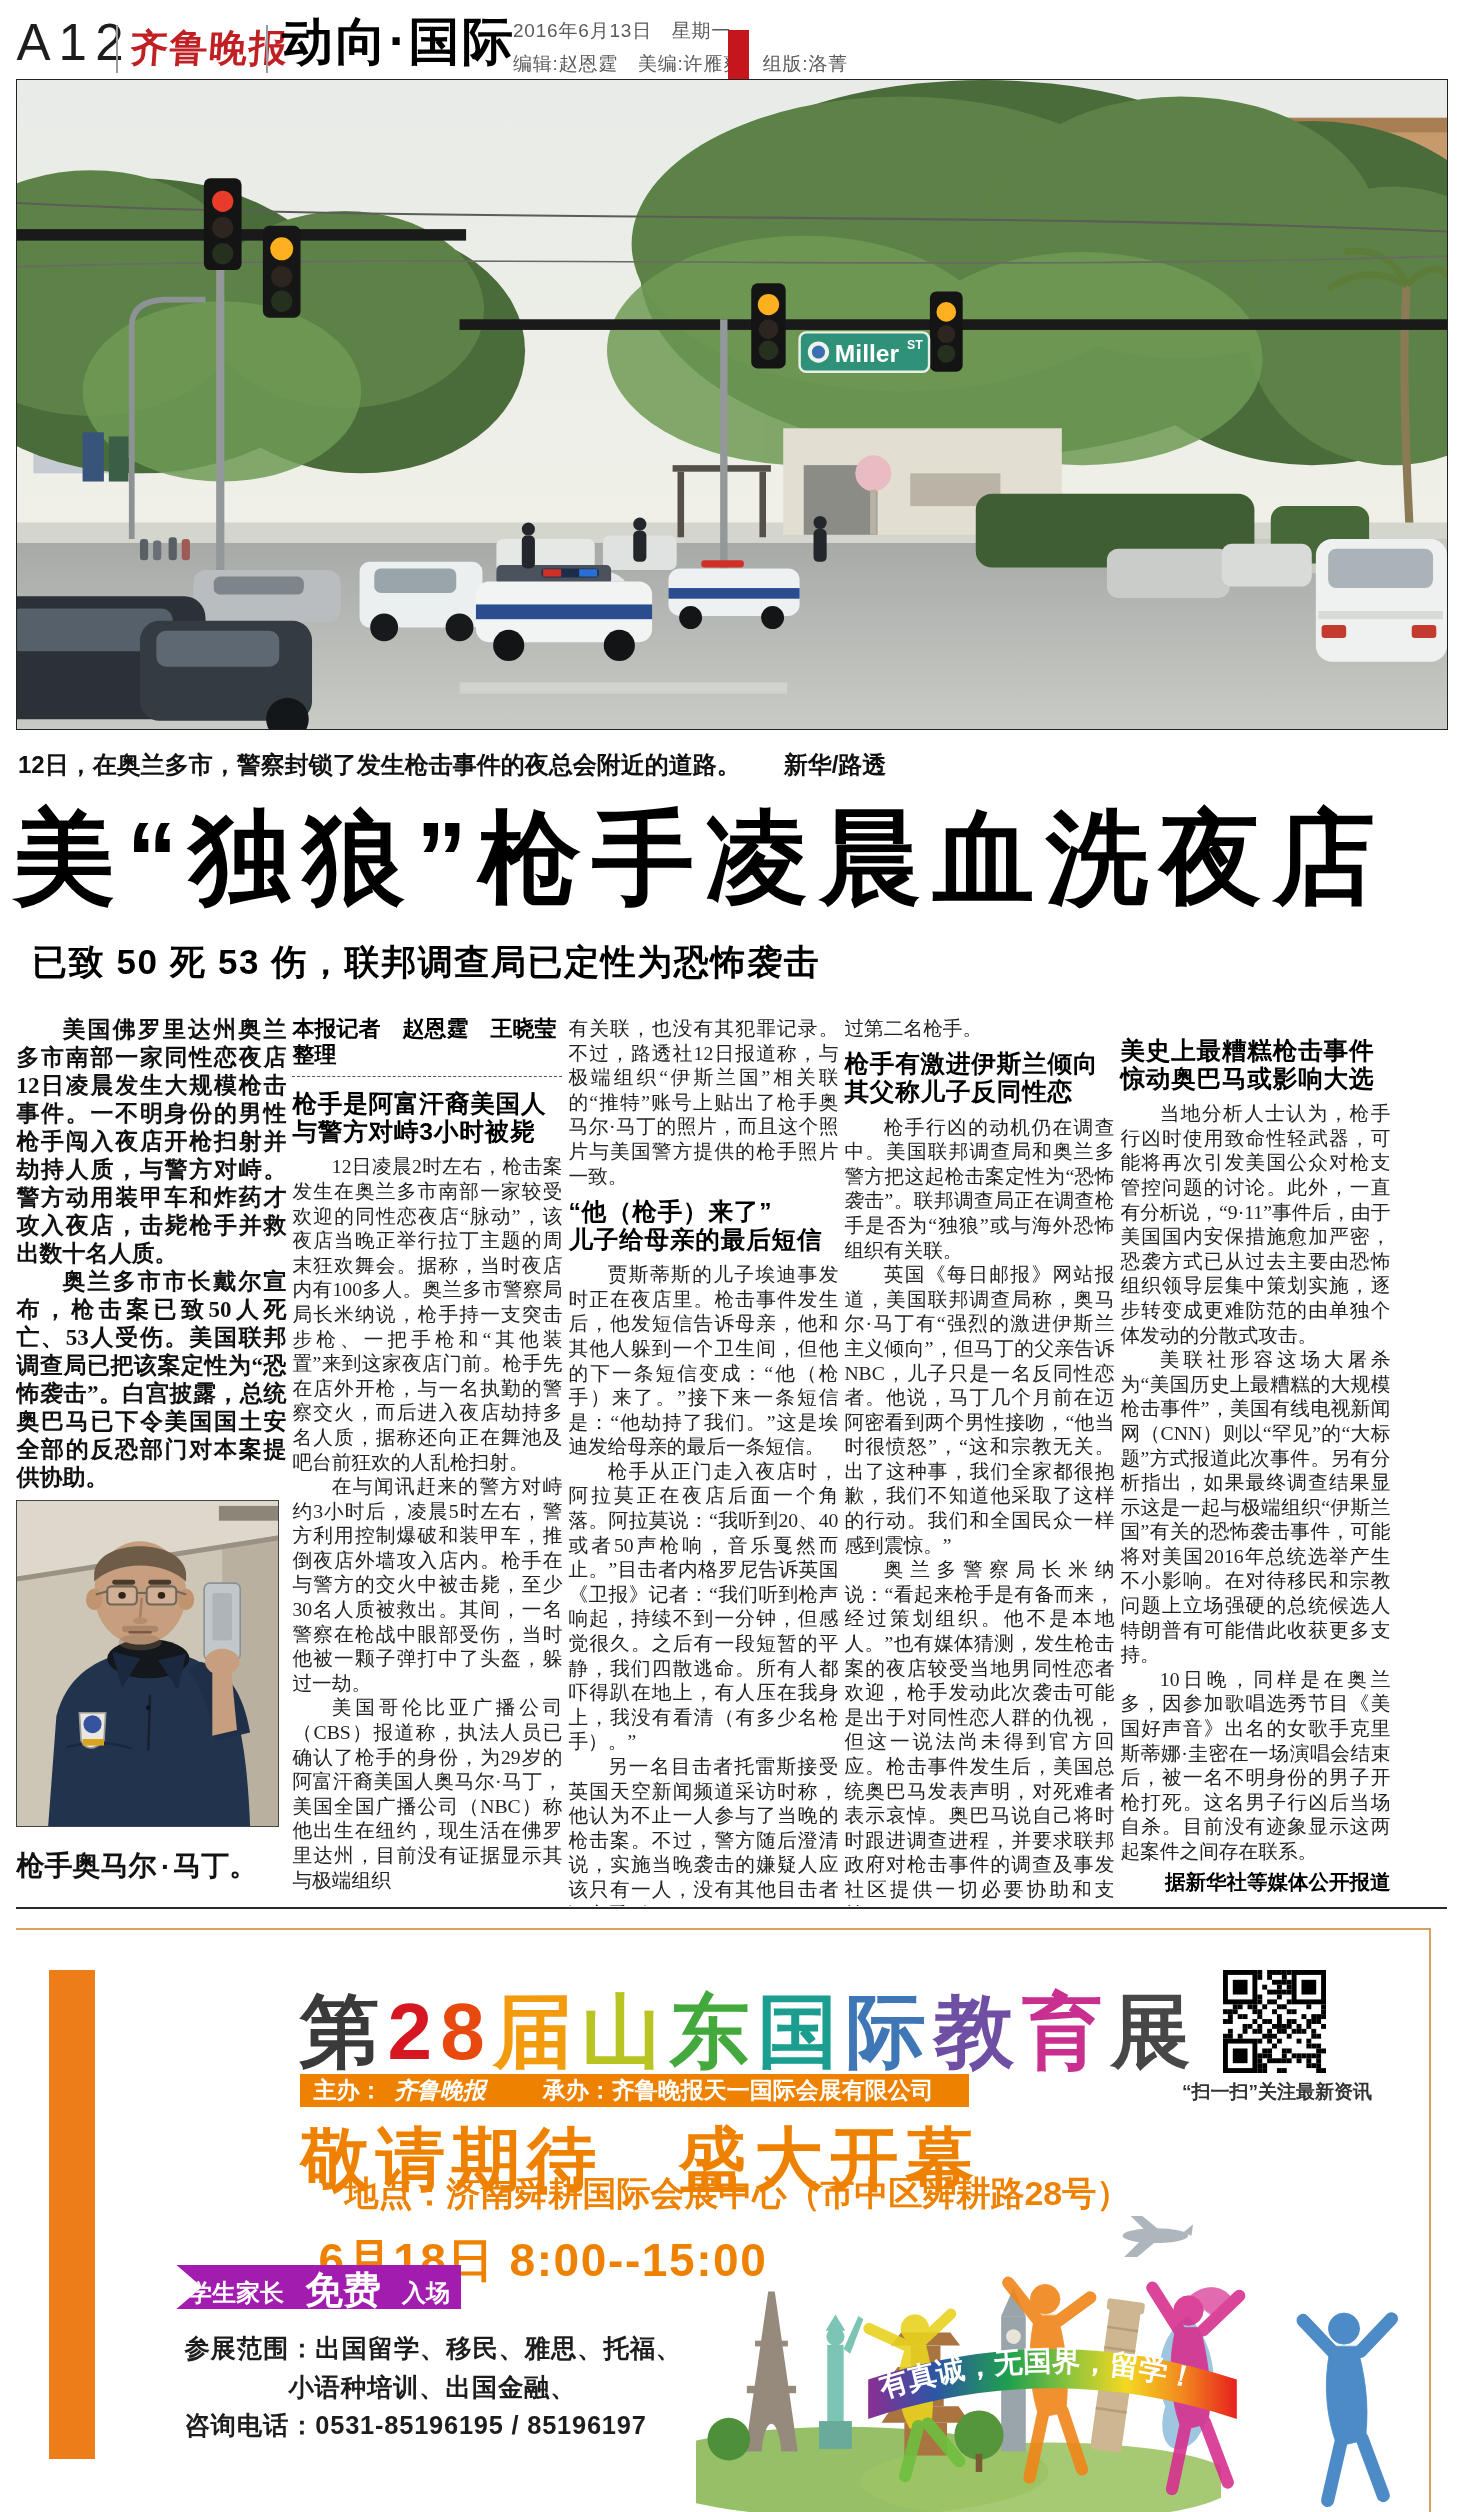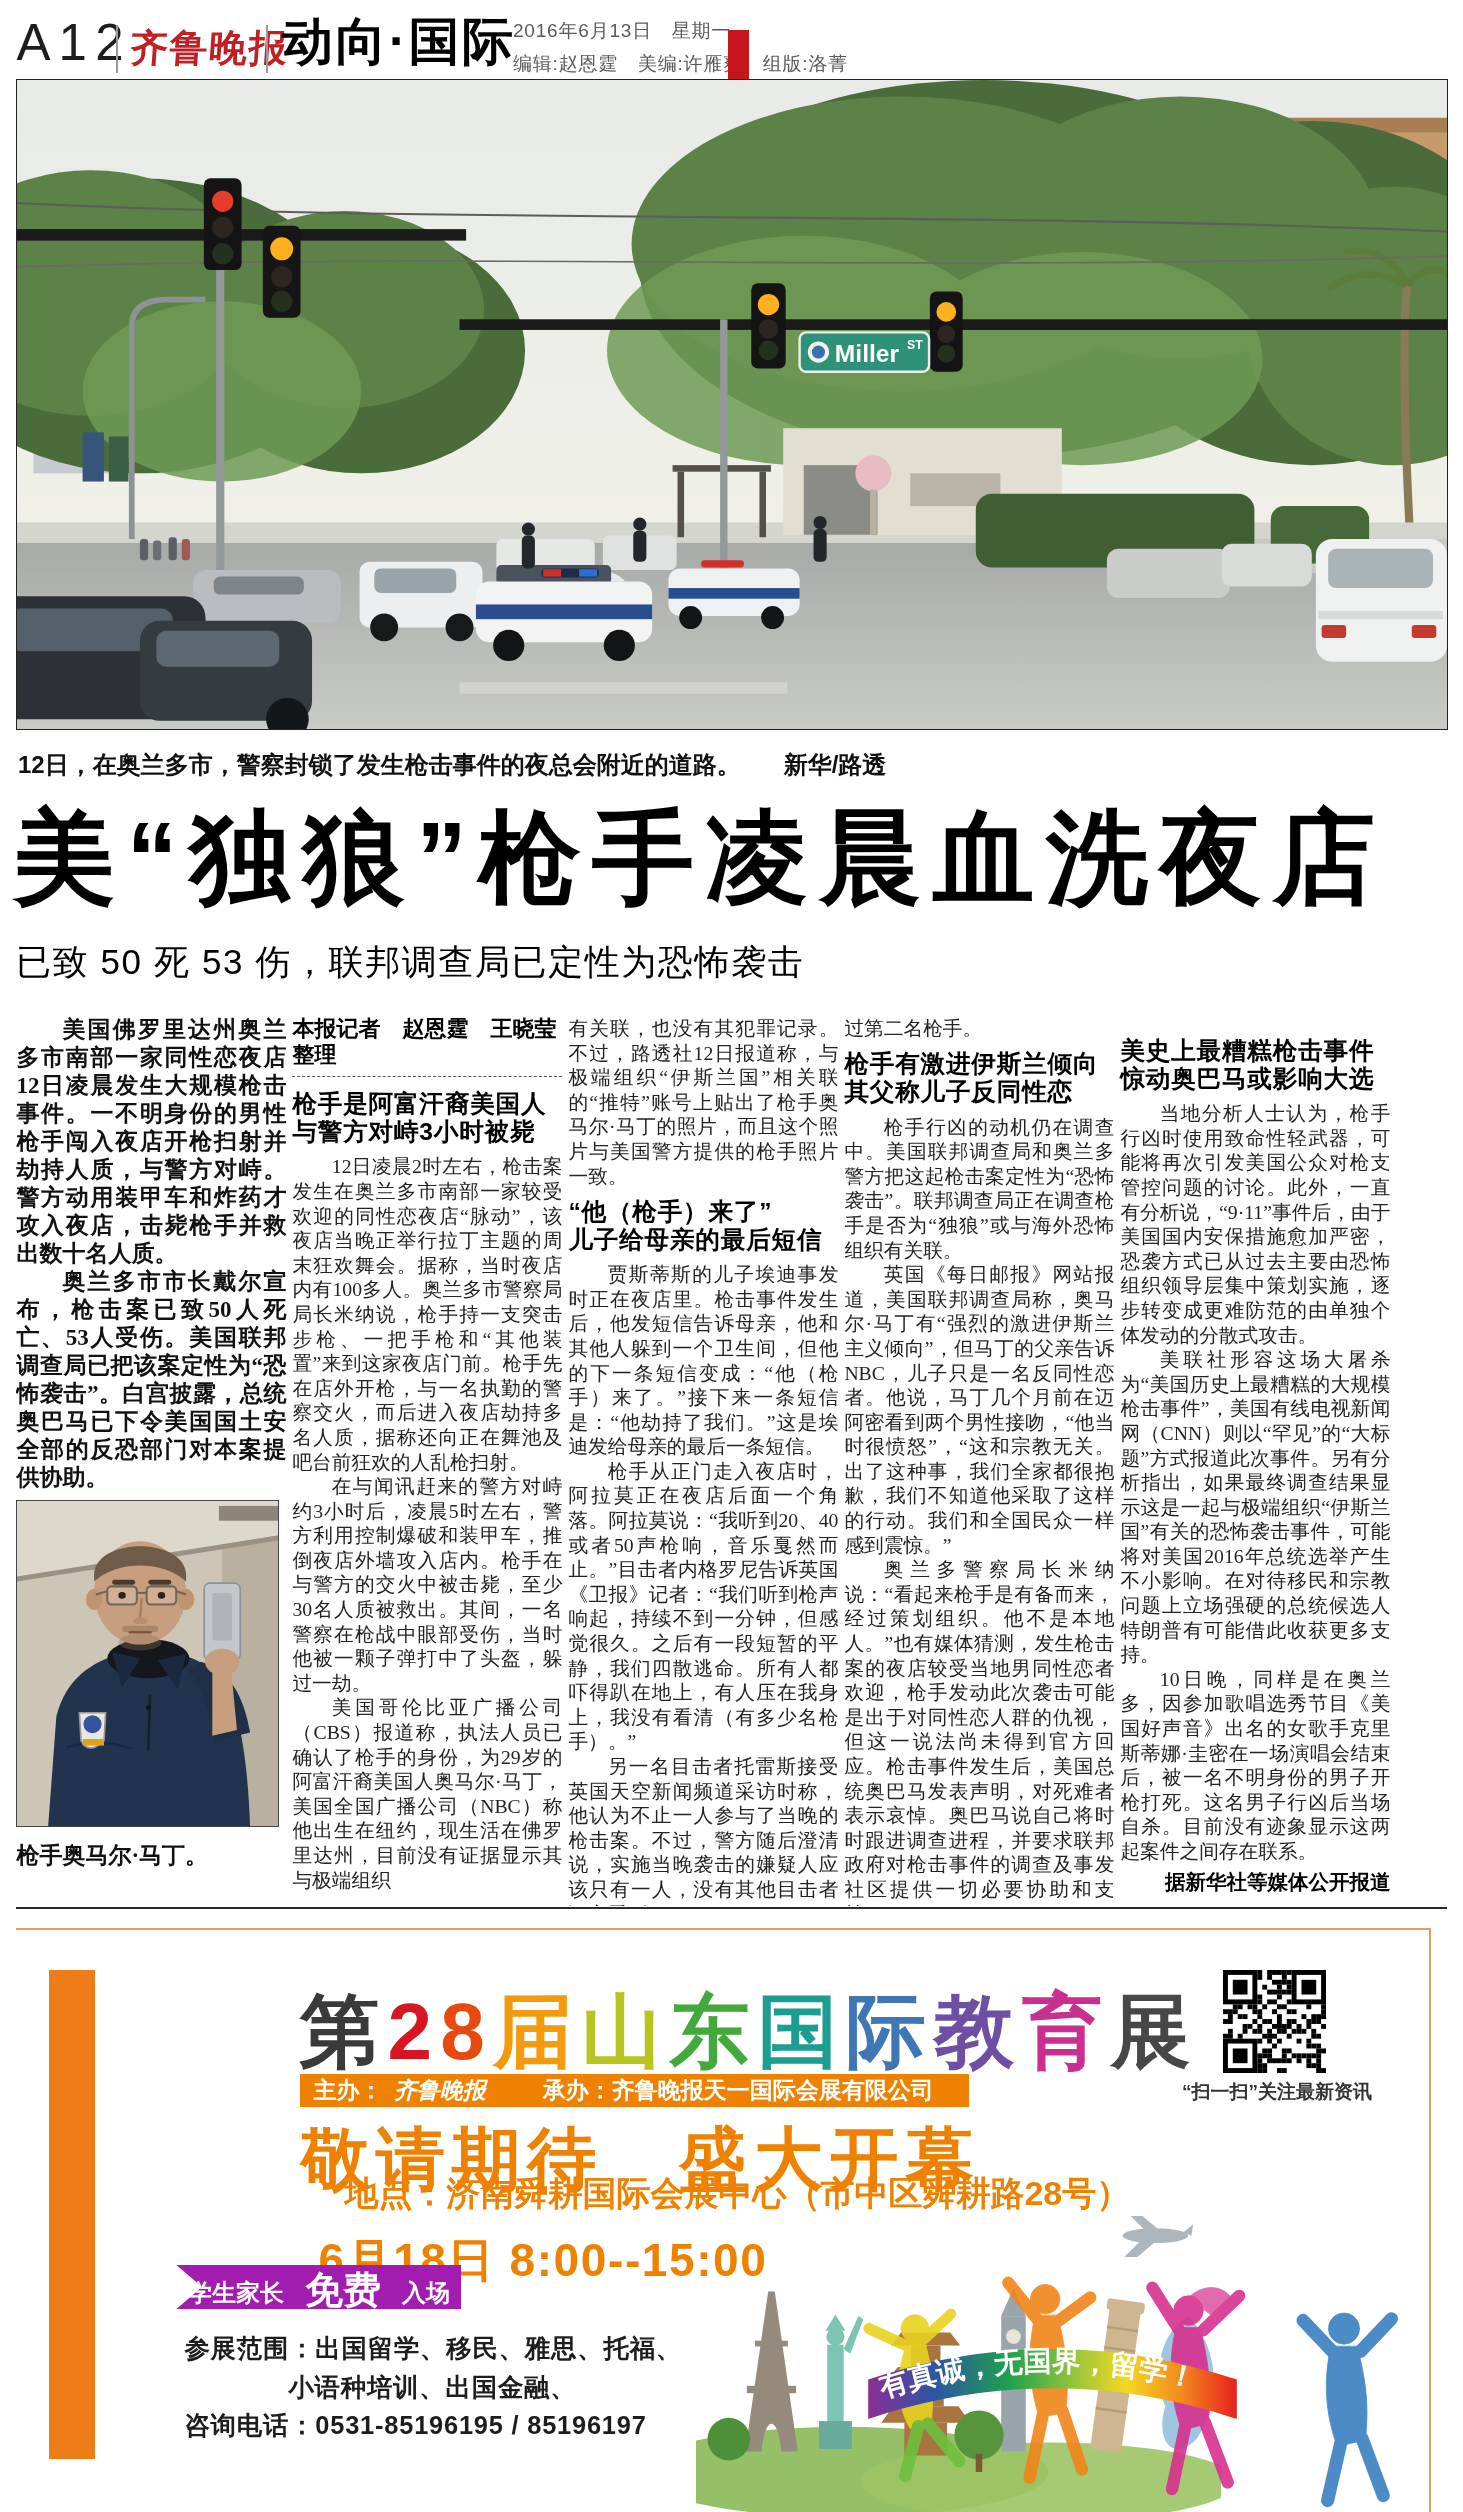--- a/index.html
+++ b/index.html
@@ -21,37 +21,37 @@
   .hdr-seal{position:absolute;left:728px;top:29.5px;width:20.5px;height:51px;background:#c4161c;}
   
   .photo-frame{position:absolute;left:16.4px;top:79px;width:1430px;height:649px;border:0.8px solid #222;}
   .photo-frame svg{display:block;}
   .caption-row{position:absolute;left:18px;top:749px;display:flex;align-items:baseline;
             font-family:"Liberation Sans",sans-serif;font-weight:700;font-size:24px;color:#111;}
   .caption-credit{margin-left:43px;}
   
   .headline{position:absolute;left:13px;top:802px;font-family:"Liberation Sans",sans-serif;
             font-weight:900;font-size:102px;line-height:1.1;letter-spacing:11.5px;color:#000;white-space:nowrap;}
-  .subheadline{position:absolute;left:16px;top:939px;font-family:"Liberation Sans",sans-serif;
-            font-weight:400;font-size:35px;letter-spacing:1.6px;color:#000;}
+  .subheadline{position:absolute;left:32px;top:939px;font-family:"Liberation Sans",sans-serif;
+            font-weight:700;font-size:35px;letter-spacing:1.6px;color:#000;}
   
   .columns{position:absolute;left:16.4px;top:1016px;width:1431px;height:890px;display:flex;gap:6px;overflow:hidden;}
   .col{width:270px;flex:0 0 270px;}
   .col p{margin:0;font-size:19.7px;line-height:24.6px;text-align:justify;text-indent:2em;color:#222;}
   .col p.cont{text-indent:0;}
   .lede p{font-size:23px;line-height:28px;font-weight:700;color:#111;}
   .byline{font-family:"Liberation Sans",sans-serif;font-weight:700;font-size:22px;line-height:26px;
           color:#000;border-bottom:1.6px dashed #555;padding-bottom:8.2px;margin-bottom:13px;}
   .colhead{font-family:"Liberation Sans",sans-serif;font-weight:900;font-size:24.6px;line-height:28px;
           color:#000;margin:9.8px 0 8.2px;letter-spacing:0.8px;}
   .source-line{font-family:"Liberation Sans",sans-serif;font-weight:700;font-size:20.5px;line-height:28px;
           text-align:right;color:#000;margin-top:4.9px;}
   .portrait{margin-top:8.2px;border:0.8px solid #444;width:261px;height:325px;}
   .portrait svg{display:block;}
-  .portrait-caption{font-family:Liberation Serif, serif;font-weight:700;font-size:23px;color:#111;margin-top:13px;}
+  .portrait-caption{font-family:Liberation Mono, monospace;font-weight:700;font-size:28px;color:#111;margin-top:20px;}
   
   .article-rule{position:absolute;left:16.4px;top:1907px;width:1431px;height:1.6px;background:#2a2a2a;}
   .ad-frame-top{position:absolute;left:16.4px;top:1928px;width:1415px;height:1.6px;background:#d9a05f;}
   .ad-frame-right{position:absolute;left:1429px;top:1928px;width:1.6px;height:584px;background:#d9a05f;}
   
   .ad{position:absolute;left:16.4px;top:1963px;width:1431px;height:549px;font-family:"Liberation Sans",sans-serif;}
   .ad-bar{position:absolute;left:33px;top:6.6px;width:46px;height:489px;background:#ed7d18;}
   .ad-title{position:absolute;left:283px;top:16.4px;font-size:80px;font-weight:900;letter-spacing:8.2px;white-space:nowrap;}
   .ad-strip{position:absolute;left:284px;top:111px;width:669px;height:33px;background:#ee8200;color:#fff;
             display:flex;align-items:center;padding:0 13px;font-size:23px;font-weight:700;box-sizing:border-box;gap:8px;}

